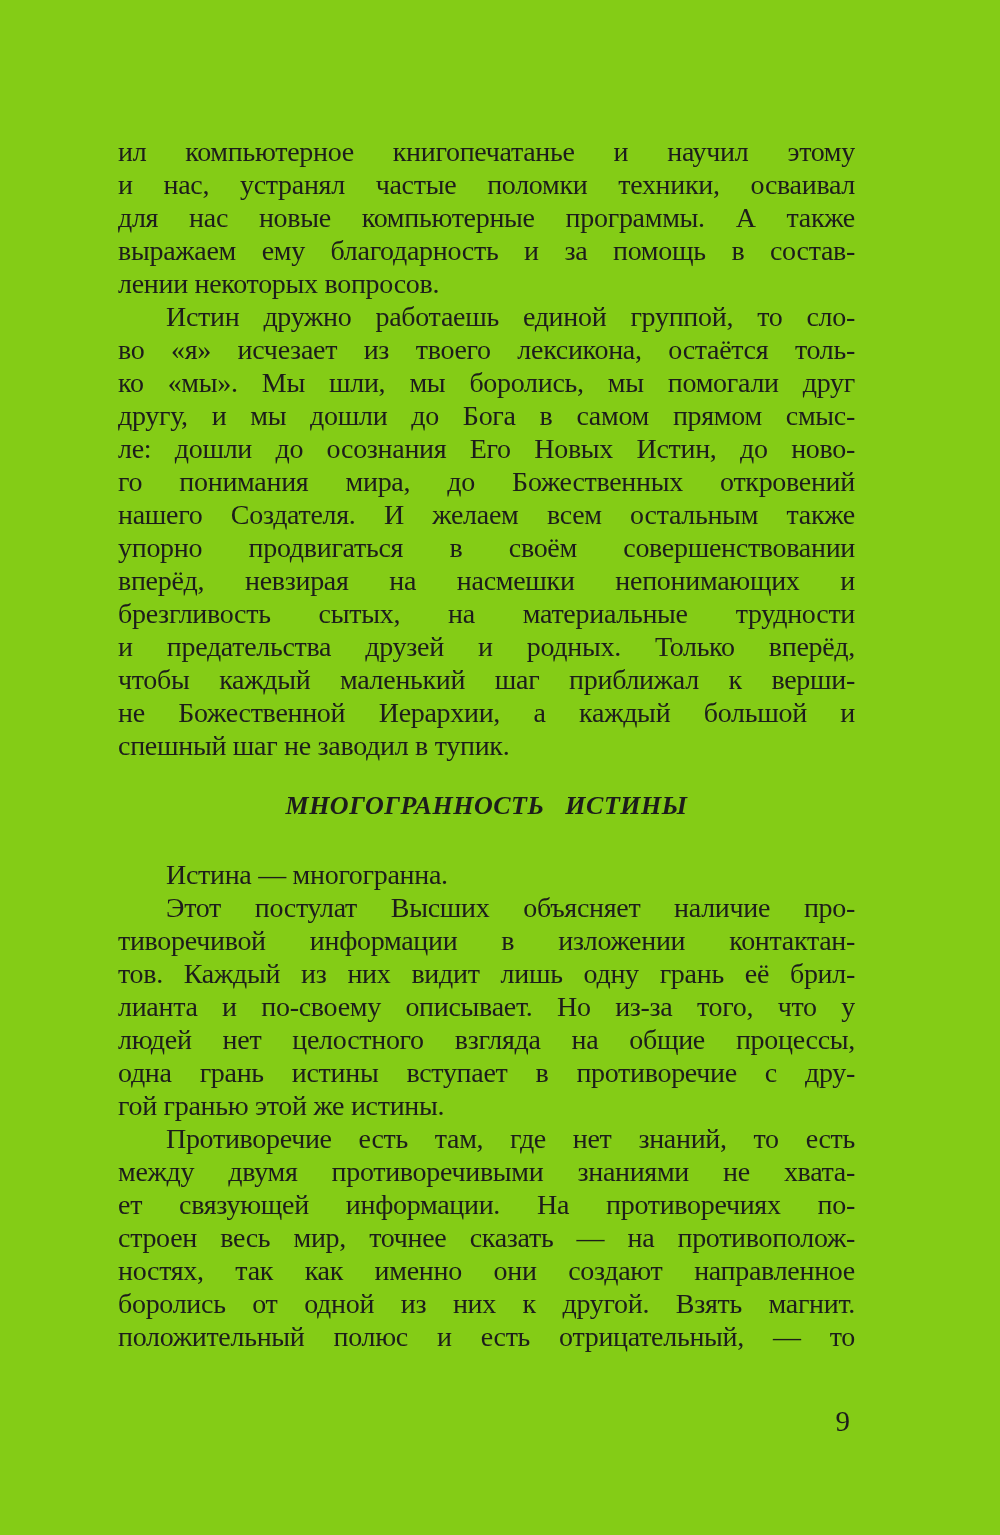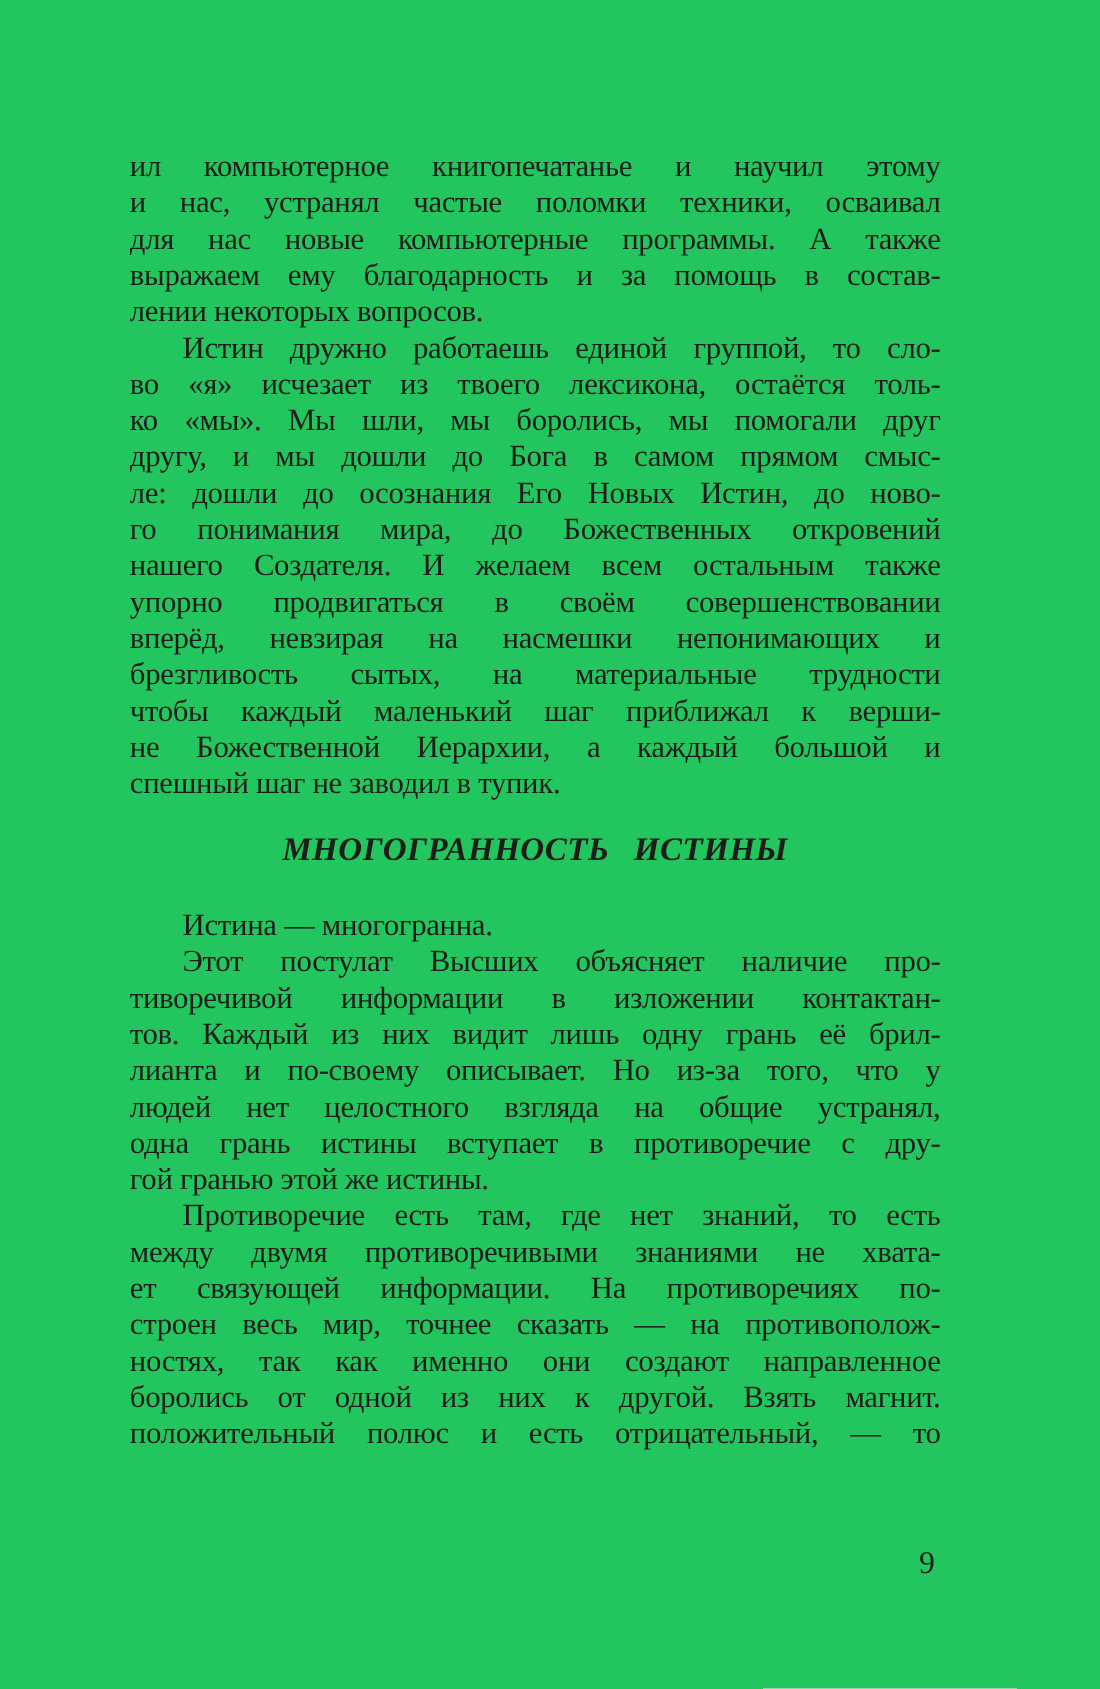--- a/index.html
+++ b/index.html
@@ -1,20 +1,20 @@
 <!DOCTYPE html>
 <html><head>
 <meta charset="utf-8">
 <style>
   html, body { margin: 0; padding: 0; background: #e8e8e8; }
   .page {
     position: relative;
     width: 1000px;
     height: 1535px;
-    background: #22c55e;
+    background: #84cc16;
     font-family: "Liberation Serif", "DejaVu Serif", serif;
     color: #1d1d1b;
     overflow: hidden;
   }
   .text-block {
     position: absolute;
     left: 118px;
     top: 135px;
     width: 737px;
   }
@@ -33,21 +33,21 @@
     text-align-last: left;
   }
   .line.indent {
     padding-left: 48px;
   }
   .section-heading {
     margin-top: 26px;
     margin-bottom: 34px;
     height: 36px;
     line-height: 36px;
-    font-size: 30px;
+    font-size: 26px;
     font-weight: bold;
     font-style: italic;
     text-align-last: center;
     letter-spacing: 0.5px;
     word-spacing: 14px;
     white-space: nowrap;
   }
   .page-number {
     position: absolute;
     top: 1404px;
@@ -73,32 +73,33 @@
     <div class="line indent">Истин дружно работаешь единой группой, то сло-</div>
     <div class="line">во «я» исчезает из твоего лексикона, остаётся толь-</div>
     <div class="line">ко «мы». Мы шли, мы боролись, мы помогали друг</div>
     <div class="line">другу, и мы дошли до Бога в самом прямом смыс-</div>
     <div class="line">ле: дошли до осознания Его Новых Истин, до ново-</div>
     <div class="line">го понимания мира, до Божественных откровений</div>
     <div class="line">нашего Создателя. И желаем всем остальным также</div>
     <div class="line">упорно продвигаться в своём совершенствовании</div>
     <div class="line">вперёд, невзирая на насмешки непонимающих и</div>
     <div class="line">брезгливость сытых, на материальные трудности</div>
+    <div class="line">и предательства друзей и родных. Только вперёд,</div>
     <div class="line">чтобы каждый маленький шаг приближал к верши-</div>
     <div class="line">не Божественной Иерархии, а каждый большой и</div>
     <div class="line last">спешный шаг не заводил в тупик.</div>
 
     <div class="section-heading">МНОГОГРАННОСТЬ ИСТИНЫ</div>
 
     <div class="line indent last">Истина — многогранна.</div>
     <div class="line indent">Этот постулат Высших объясняет наличие про-</div>
     <div class="line">тиворечивой информации в изложении контактан-</div>
     <div class="line">тов. Каждый из них видит лишь одну грань её брил-</div>
     <div class="line">лианта и по-своему описывает. Но из-за того, что у</div>
-    <div class="line">людей нет целостного взгляда на общие устранял,</div>
+    <div class="line">людей нет целостного взгляда на общие процессы,</div>
     <div class="line">одна грань истины вступает в противоречие с дру-</div>
     <div class="line last">гой гранью этой же истины.</div>
     <div class="line indent">Противоречие есть там, где нет знаний, то есть</div>
     <div class="line">между двумя противоречивыми знаниями не хвата-</div>
     <div class="line">ет связующей информации. На противоречиях по-</div>
     <div class="line">строен весь мир, точнее сказать — на противополож-</div>
     <div class="line">ностях, так как именно они создают направленное</div>
     <div class="line">боролись от одной из них к другой. Взять магнит.</div>
     <div class="line">положительный полюс и есть отрицательный, — то</div>
 

